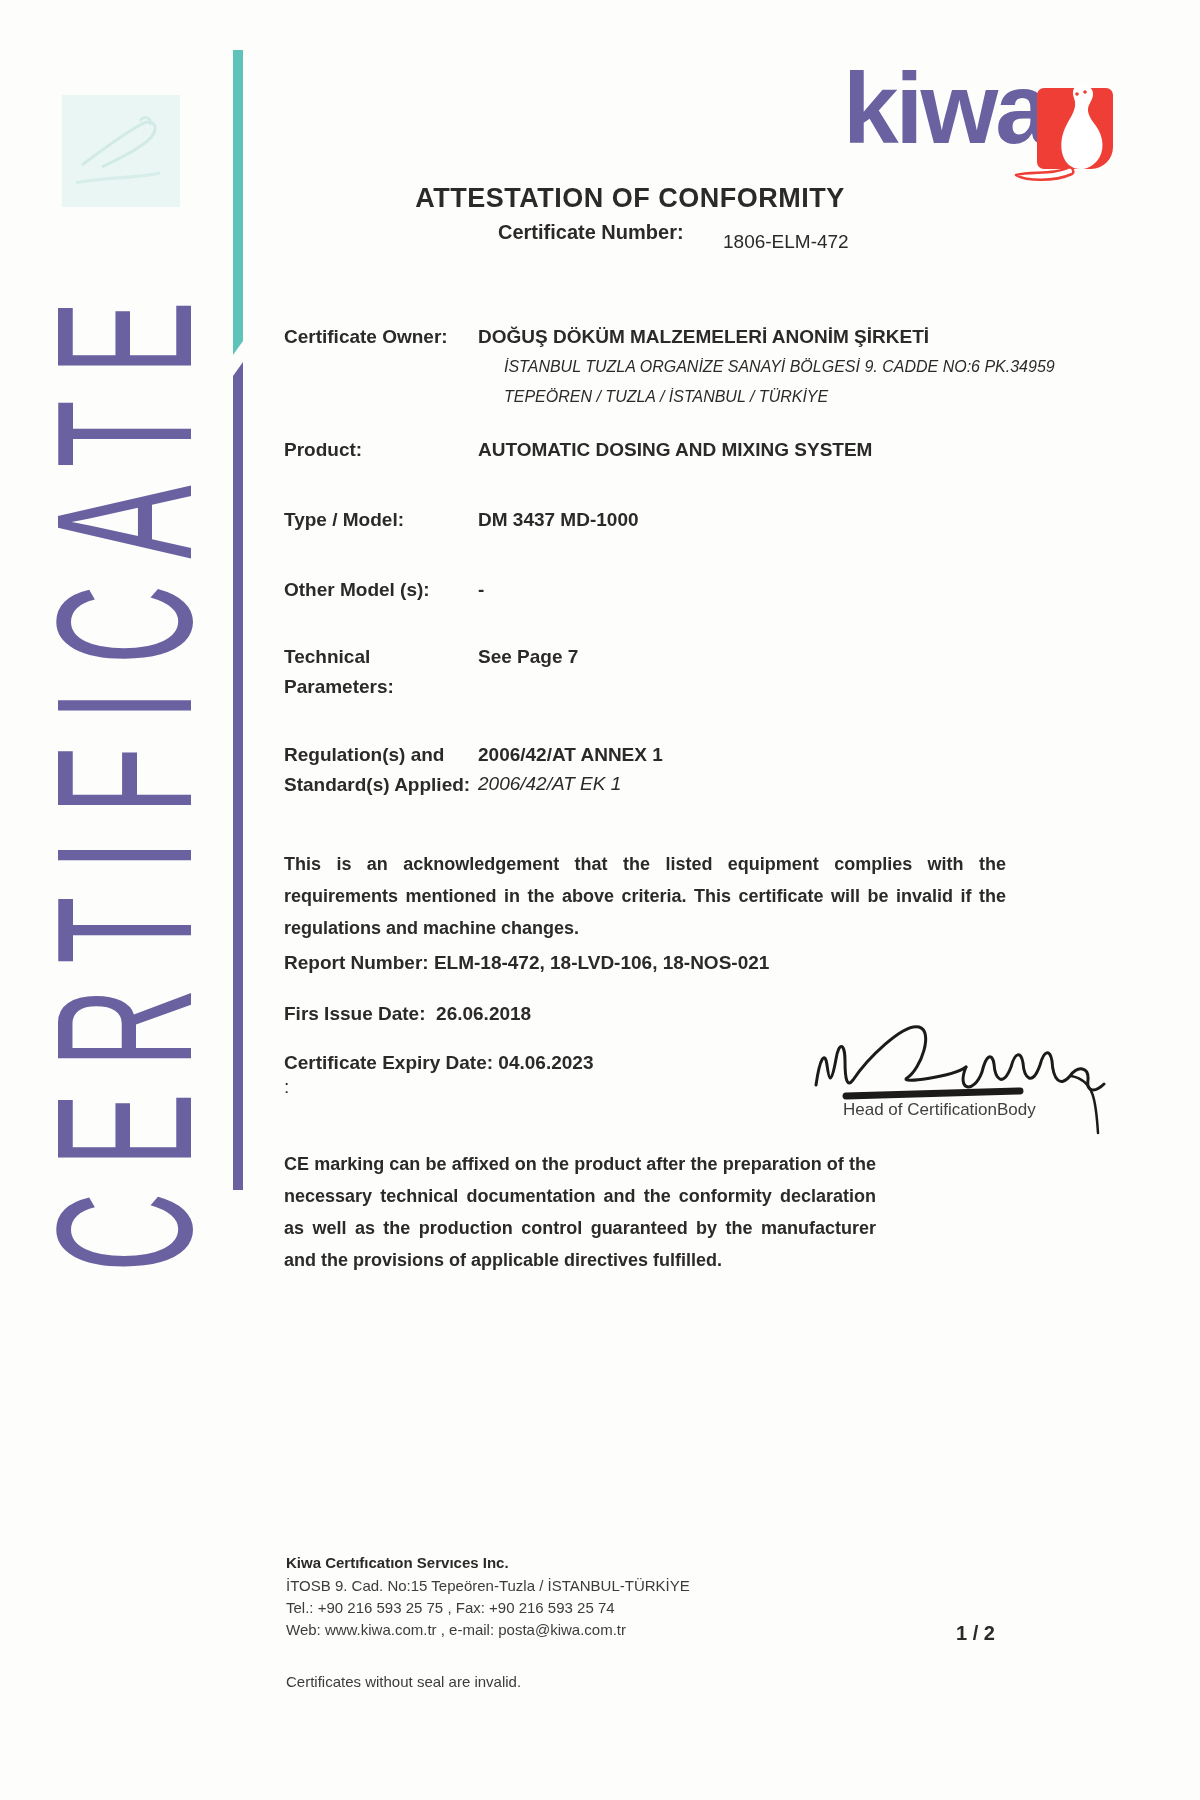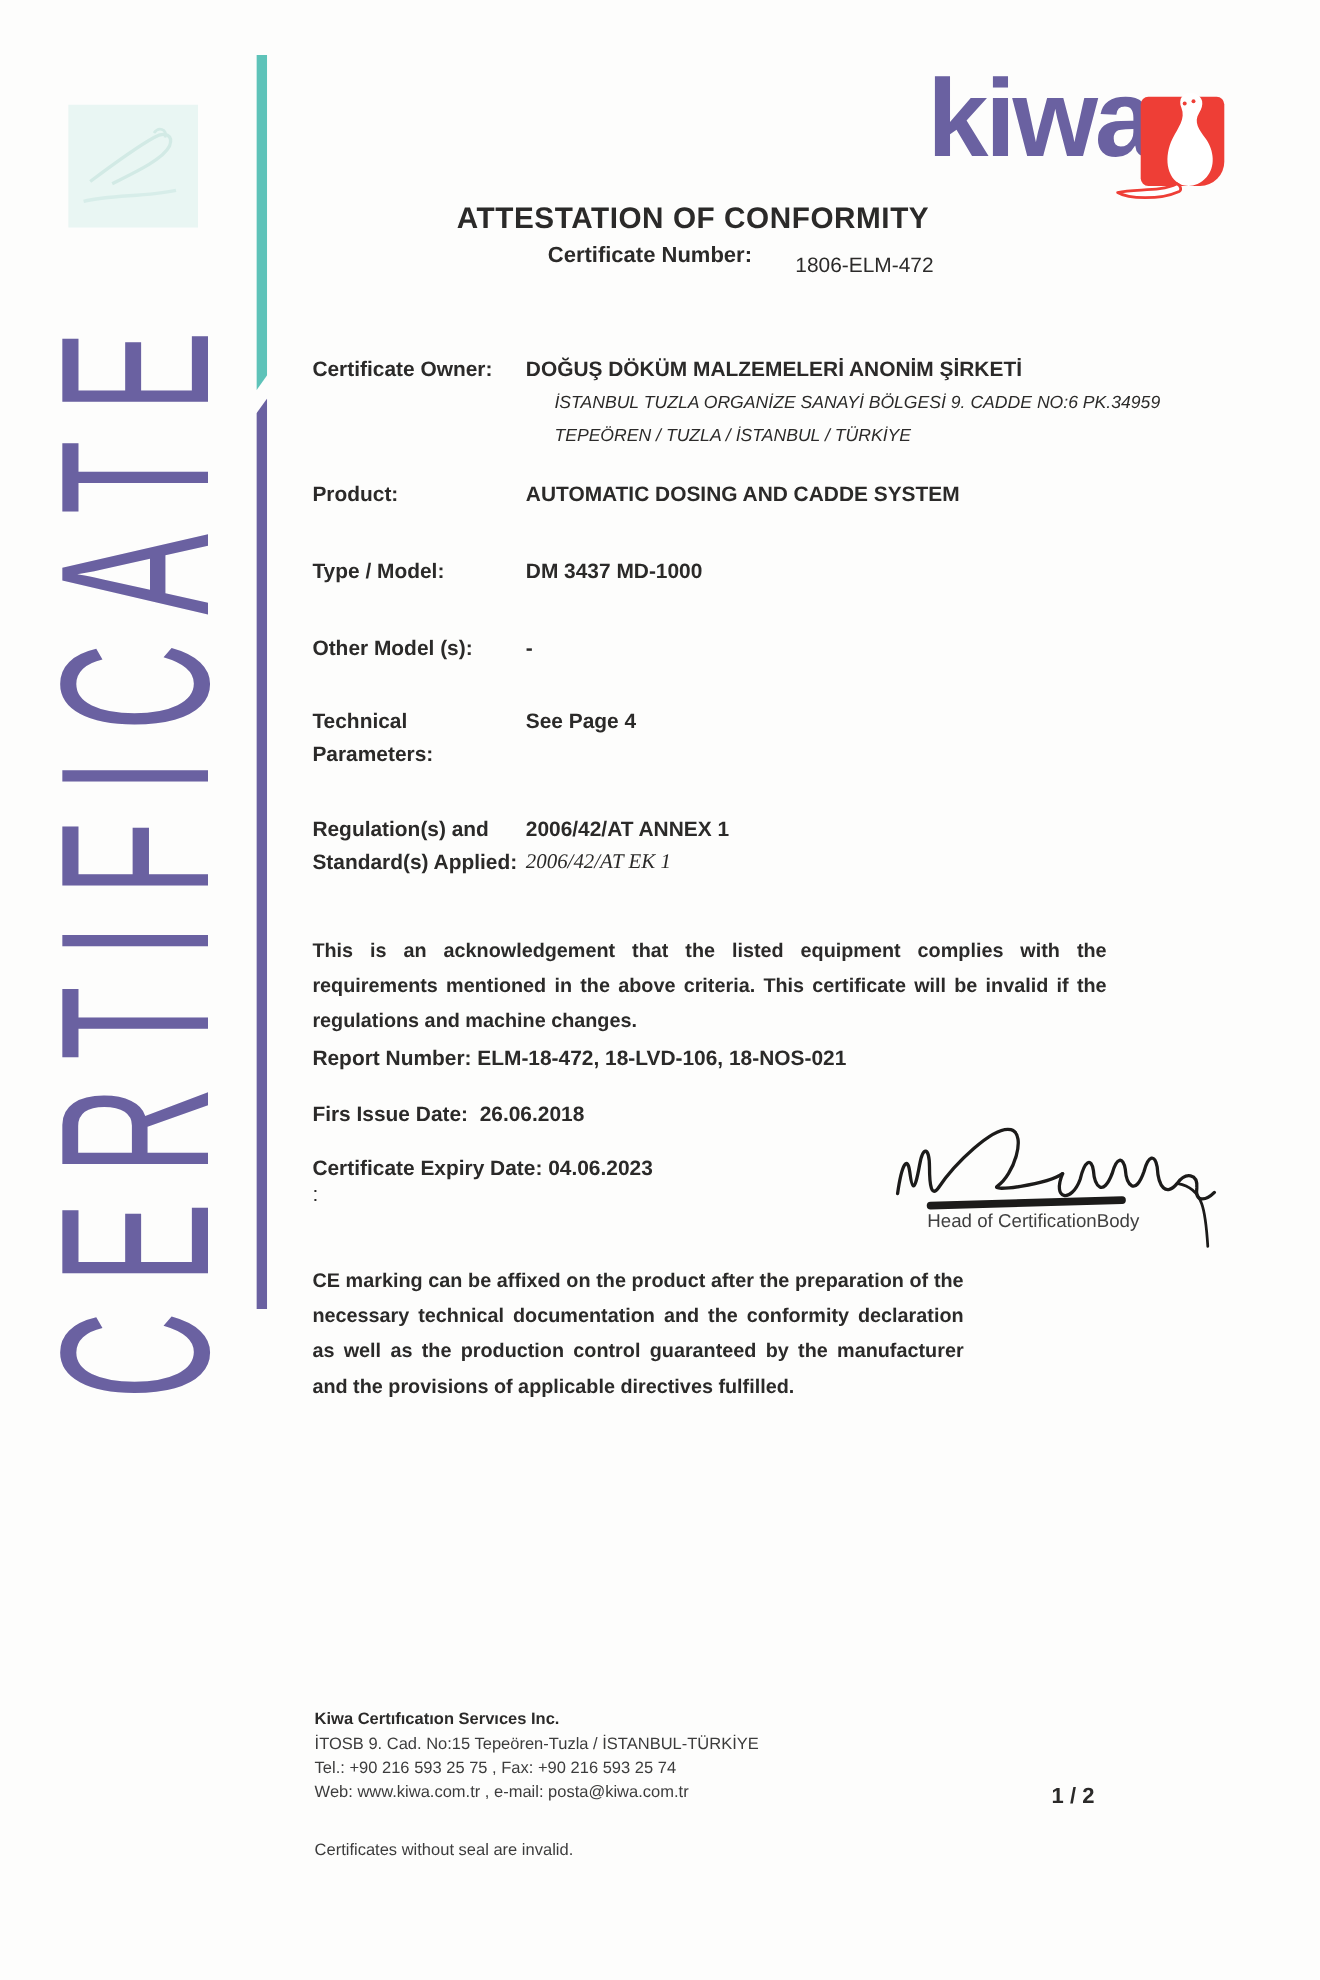--- a/index.html
+++ b/index.html
@@ -36,21 +36,21 @@
 
   
   .title { position:absolute; left:390px; top:183px; width:480px; text-align:center;
            font-size:27px; font-weight:bold; letter-spacing:0.5px; }
   .cert-num-label { position:absolute; left:498px; top:221px; font-size:20px; font-weight:bold; }
   .cert-num-value { position:absolute; left:723px; top:231px; font-size:19px; }
 
   
   .lbl { position:absolute; left:284px; width:196px; font-size:19px; font-weight:bold; line-height:30px; }
   .val { position:absolute; left:478px; width:560px; font-size:19px; font-weight:bold; line-height:30px; }
-  .val-italic { font-style:italic; font-weight:normal;font-family:Liberation Serif, serif; }
+  .val-italic { font-style:italic; font-weight:normal; }
   .addr { position:absolute; left:504px; width:580px; font-size:16px; font-style:italic; line-height:30px; }
 
   
   .para { position:absolute; left:284px; width:722px; font-size:18px; font-weight:bold;
           line-height:32px; text-align:justify; }
   .line19 { position:absolute; left:284px; font-size:19px; font-weight:bold; }
 
   
   .signature-svg { position:absolute; left:808px; top:995px; width:300px; height:150px; }
   .sig-caption { position:absolute; left:843px; top:1100px; font-size:17px; color:#404040; }
@@ -97,30 +97,30 @@
   <div class="title">ATTESTATION OF CONFORMITY</div>
   <div class="cert-num-label">Certificate Number:</div>
   <div class="cert-num-value">1806-ELM-472</div>
 
   <div class="lbl" style="top:322px">Certificate Owner:</div>
   <div class="val" style="top:322px">DOĞUŞ DÖKÜM MALZEMELERİ ANONİM ŞİRKETİ</div>
   <div class="addr" style="top:352px">İSTANBUL TUZLA ORGANİZE SANAYİ BÖLGESİ 9. CADDE NO:6 PK.34959</div>
   <div class="addr" style="top:382px">TEPEÖREN / TUZLA / İSTANBUL / TÜRKİYE</div>
 
   <div class="lbl" style="top:435px">Product:</div>
-  <div class="val" style="top:435px">AUTOMATIC DOSING AND CADDE SYSTEM</div>
+  <div class="val" style="top:435px">AUTOMATIC DOSING AND MIXING SYSTEM</div>
 
   <div class="lbl" style="top:505px">Type / Model:</div>
   <div class="val" style="top:505px">DM 3437 MD-1000</div>
 
   <div class="lbl" style="top:575px">Other Model (s):</div>
   <div class="val" style="top:575px">-</div>
 
   <div class="lbl" style="top:642px">Technical Parameters:</div>
-  <div class="val" style="top:642px">See Page 4</div>
+  <div class="val" style="top:642px">See Page 7</div>
 
   <div class="lbl" style="top:740px">Regulation(s) and Standard(s) Applied:</div>
   <div class="val" style="top:740px">2006/42/AT ANNEX 1</div>
   <div class="val val-italic" style="top:769px">2006/42/AT EK 1</div>
 
   <div class="para" style="top:848px">This is an acknowledgement that the listed equipment complies with the requirements mentioned in the above criteria. This certificate will be invalid if the regulations and machine changes.</div>
 
   <div class="line19" style="top:952px">Report Number: ELM-18-472, 18-LVD-106, 18-NOS-021</div>
 
   <div class="line19" style="top:1003px">

